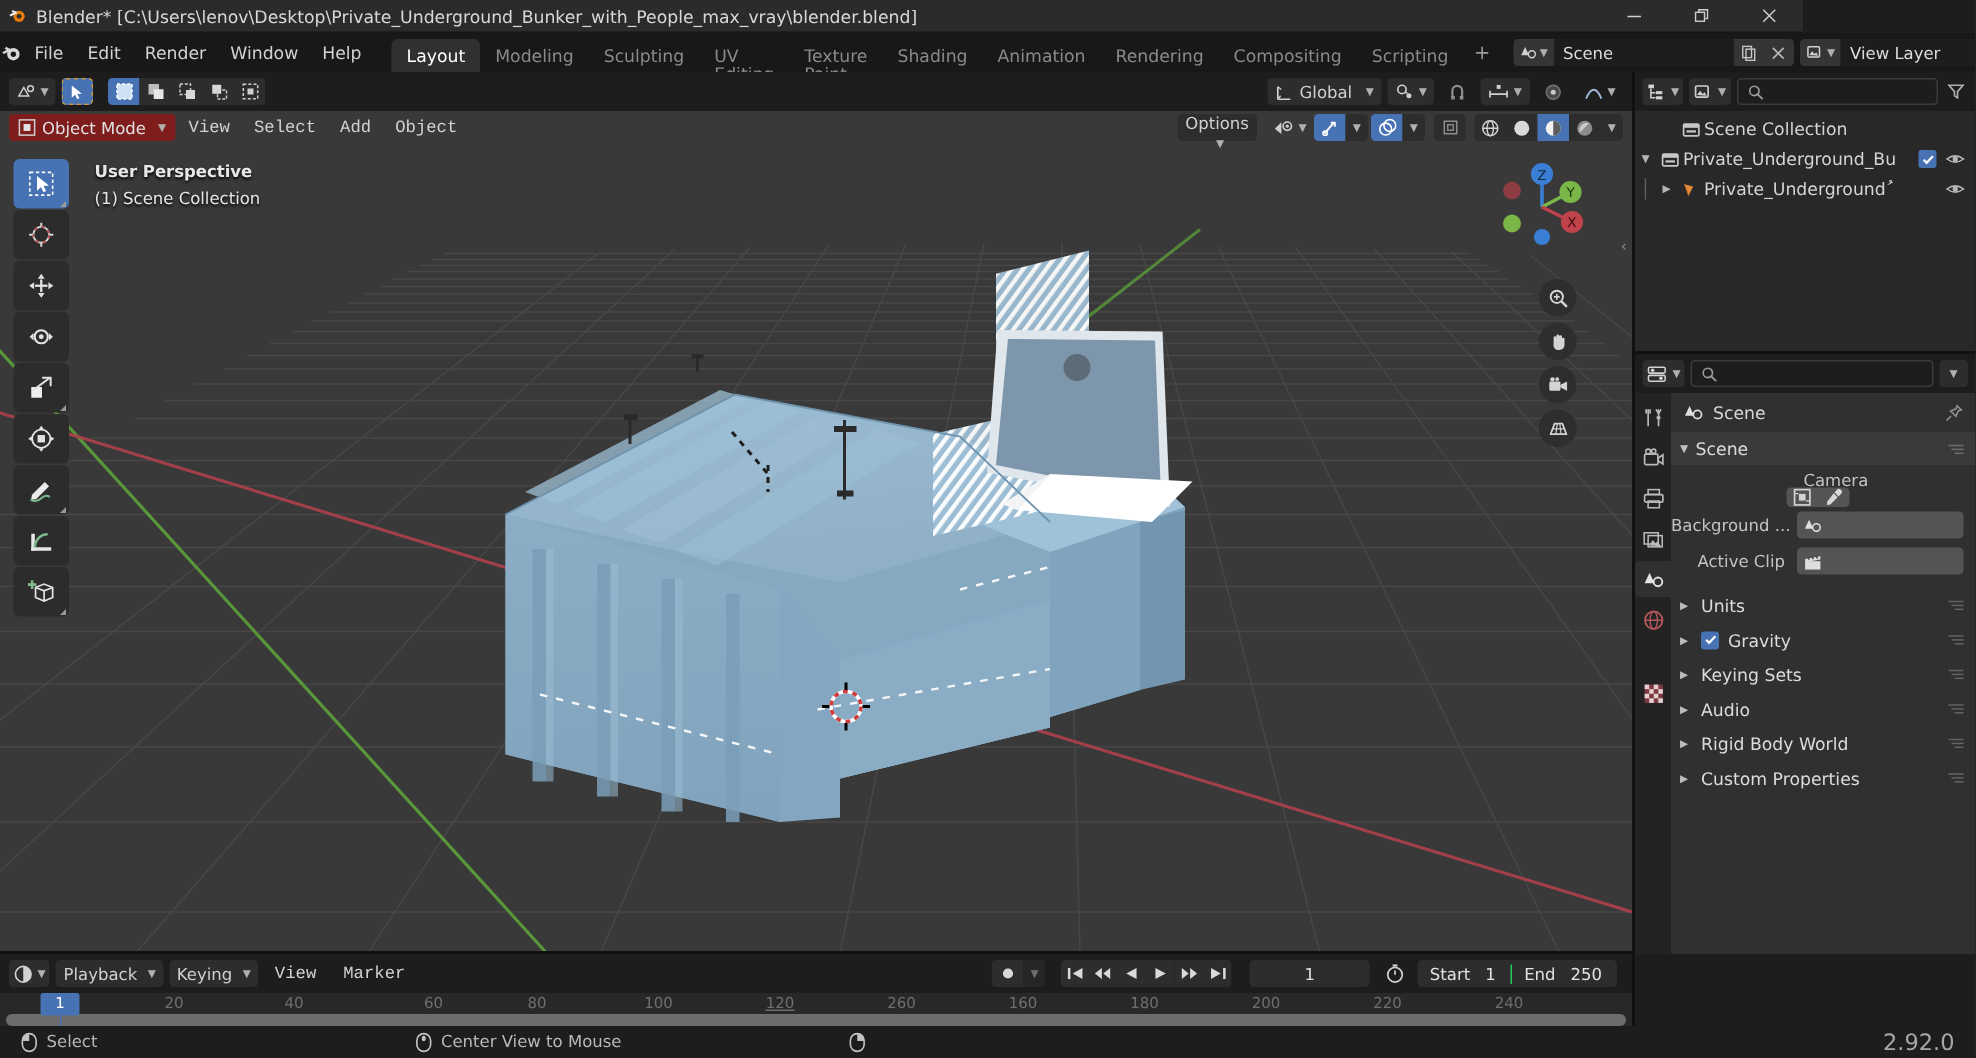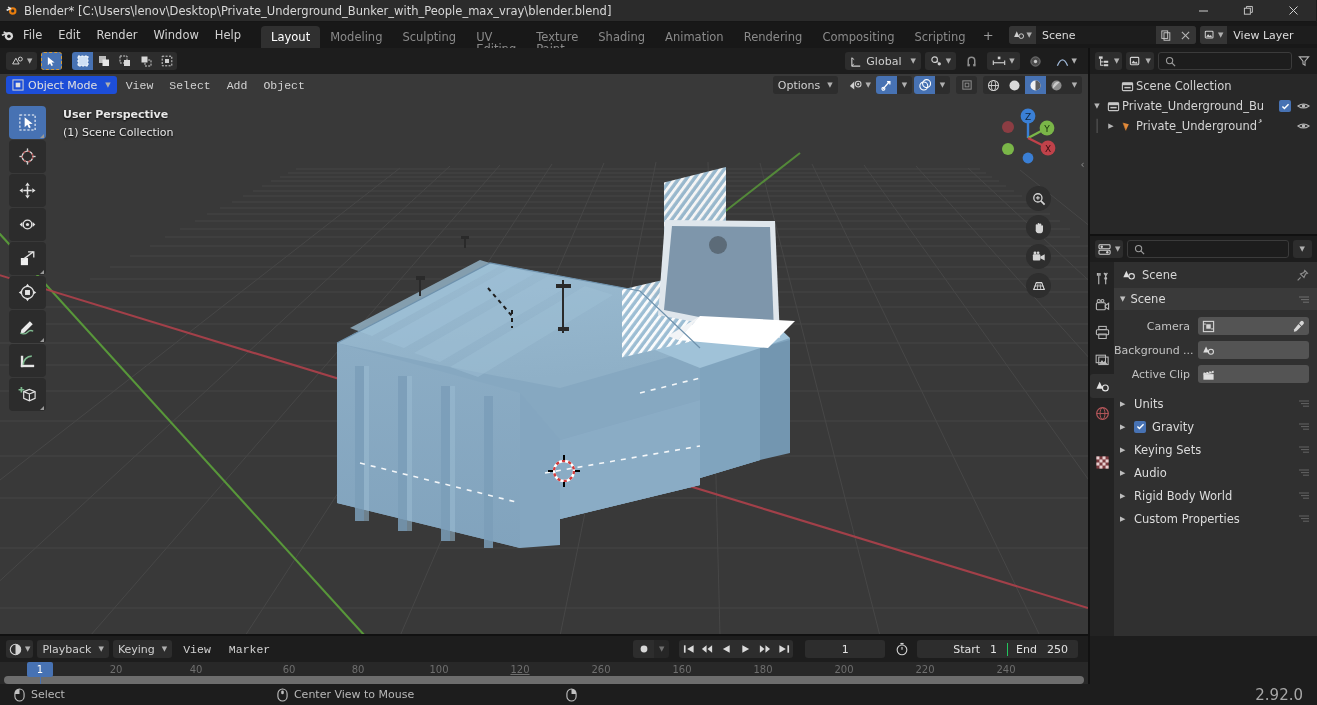--- a/index.html
+++ b/index.html
@@ -9,21 +9,21 @@
     font-family: "DejaVu Sans", "Liberation Sans", sans-serif;
     font-size: 11px;
     color: #e5e5e5;
     overflow: hidden;
     -webkit-font-smoothing: antialiased;
   }
   .app { position: relative; width: 1317px; height: 705px; }
 
   
   .titlebar {
-    position: absolute; left: 0; top: 0; width: 1316px; height: 22px;
+    position: absolute; left: 0; top: 0; width: 1202px; height: 22px;
     background: #2b2b2b;
     display: flex; align-items: center;
     border-bottom: 1px solid #161616;
   }
   .titlebar .tb-icon { width: 22px; display: flex; justify-content: center; align-items: center; }
   .titlebar .tb-title {
     font-size: 11.5px; color: #d8d8d8; margin-left: 2px; white-space: nowrap;
   }
   .winbtns { margin-left: auto; display: flex; height: 22px; }
   .winbtn {
@@ -85,21 +85,21 @@
     display: flex; align-items: center; padding: 0 6px; gap: 2px;
     z-index: 19;
   }
   .hdrbtn {
     height: 18px; display: flex; align-items: center; gap: 3px;
     background: #2d2d2d; border-radius: 3px; padding: 0 5px; color: #d0d0d0; font-size: 11px;
   }
   .hdrbtn.flat { background: transparent; }
   .modebtn {
     height: 18px; display: flex; align-items: center; gap: 4px;
-    background: #1d4ed8; border-radius: 3px; padding: 0 6px; font-size: 11px; color: #e0e0e0;
+    background: #7f1d1d; border-radius: 3px; padding: 0 6px; font-size: 11px; color: #e0e0e0;
   }
   .vmenu { padding: 2px 7px; font-size: 11.5px; color: #d2d2d2; border-radius: 3px; font-family: Liberation Mono, monospace; }
 
   .seggroup { display: flex; height: 18px; border-radius: 3px; overflow: hidden; }
   .seg {
     width: 21px; height: 18px; background: #2d2d2d; display:flex; align-items:center; justify-content:center;
   }
   .seg.on { background: #4772b3; }
 
   .vp-grid { position: absolute; left: 0; top: 0; width: 1088px; height: 588px; }
@@ -639,21 +639,21 @@
         <span>Object Mode</span>
         <span class="caret" style="margin-left:4px;">▼</span>
       </div>
       <div class="vmenu">View</div>
       <div class="vmenu">Select</div>
       <div class="vmenu">Add</div>
       <div class="vmenu">Object</div>
 
       <div style="flex:1"></div>
 
-      <div class="hdrbtn" style="margin-right:6px;">
+      <div class="hdrbtn" style="margin-right:6px;flex-direction:column;">
         <span>Options</span>
         <span class="caret" style="margin-left:4px;">▼</span>
       </div>
       <div class="hdrbtn flat" style="padding:0 3px;">
         <svg width="14" height="12" viewBox="0 0 16 12">
           <path d="M1 7 L6 2 L6 11 Z" fill="#cfcfcf"></path>
           <circle cx="10.5" cy="5" r="3.2" fill="none" stroke="#cfcfcf" stroke-width="1.2"></circle>
           <circle cx="10.5" cy="5" r="1.2" fill="#cfcfcf"></circle>
         </svg>
         <span class="caret">▼</span>
@@ -1056,21 +1056,21 @@
             <svg width="14" height="9" viewBox="0 0 14 9">
               <g stroke="#9a9a9a" stroke-width="1">
                 <line x1="2" y1="2" x2="12" y2="2"></line>
                   <line x1="4" y1="4.6" x2="12" y2="4.6"></line>
                   <line x1="6" y1="7.2" x2="12" y2="7.2"></line>
               </g>
             </svg>
           </span>
         </div>
 
-        <div class="pr-field" style="margin-top:4px;">
+        <div class="pr-field" style="margin-top:4px;flex-direction:column;">
           <span class="pr-label">Camera</span>
           <span class="pr-input">
             <span>
               <svg width="13" height="13" viewBox="0 0 14 14">
                 <rect x="1.5" y="1.5" width="11" height="11" fill="none" stroke="#d4d4d4" stroke-width="1.2"></rect>
                 <rect x="4.6" y="4.6" width="4.8" height="4.8" fill="#d4d4d4"></rect>
                 <line x1="1.5" y1="4.4" x2="4.2" y2="4.4" stroke="#d4d4d4" stroke-width="1"></line>
                 <line x1="9.8" y1="9.6" x2="12.5" y2="9.6" stroke="#d4d4d4" stroke-width="1"></line>
               </svg>
             </span>
@@ -1277,21 +1277,21 @@
       </div>
 
       <span style="margin-left:6px;display:flex;align-items:center;">
         <svg width="14" height="14" viewBox="0 0 15 15">
           <circle cx="7.5" cy="8.4" r="5.2" fill="none" stroke="#d2d2d2" stroke-width="1.2"></circle>
           <line x1="7.5" y1="8.4" x2="7.5" y2="5.4" stroke="#d2d2d2" stroke-width="1.2"></line>
           <rect x="5.8" y="1" width="3.4" height="1.6" fill="#d2d2d2"></rect>
         </svg>
       </span>
 
-      <div class="tl-range" style="margin-left:4px;margin-right:4px;padding-left:28px;">
+      <div class="tl-range" style="margin-left:4px;margin-right:4px;">
         <span class="seglbl">Start</span>
         <span class="segval">1</span>
         <span class="seglbl" style="border-left:1px solid #22c55e;">End</span>
         <span class="segval">250</span>
       </div>
     </div>
 
     <div class="tl-ruler">
       <div class="tl-tick" style="left:116px;">20</div>
       <div class="tl-tick" style="left:196px;">40</div>

